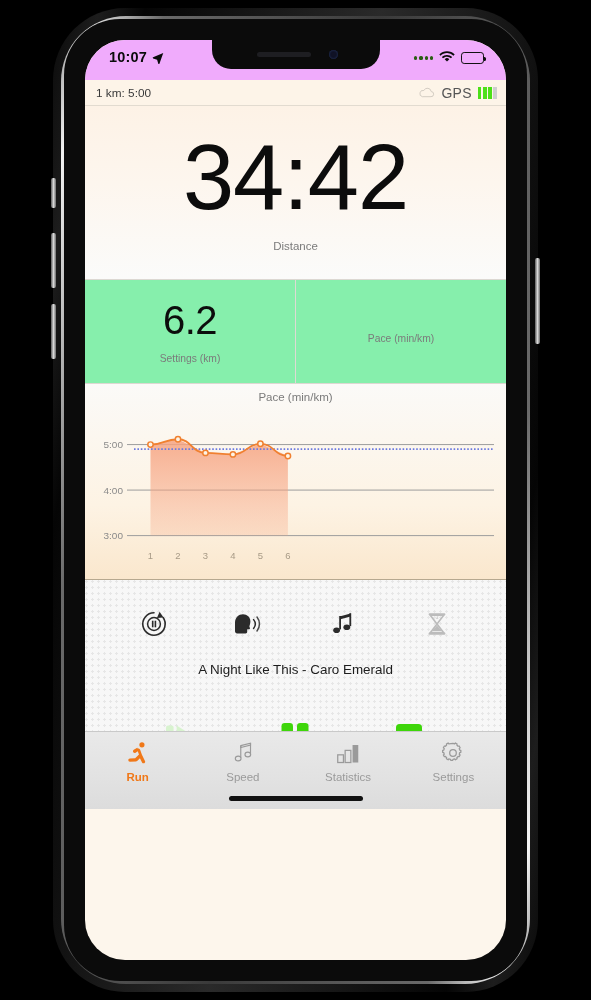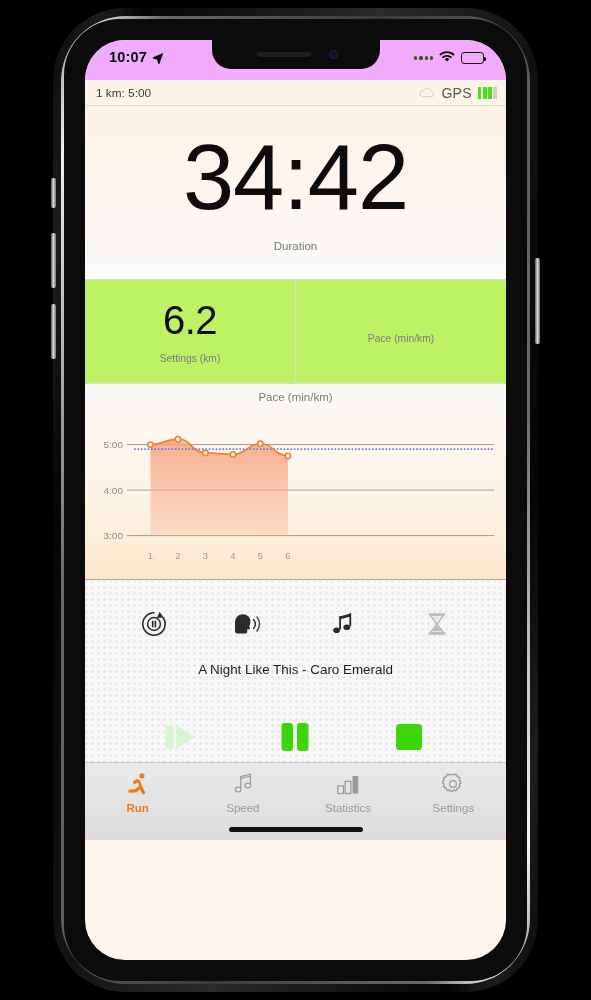--- a/index.html
+++ b/index.html
@@ -95,21 +95,21 @@
     display:flex; flex-direction:column; align-items:center; justify-content:center;text-align:right;
   }
   #duration-value{
     font-size:92px; line-height:.96; font-weight:300; color:#0c0c0c;
     letter-spacing:-1px;
   }
   #duration-label{ margin-top:19px; font-size:11.5px; color:#7b7b7b; }
 
   
   #stats-row{
-    display:flex; height:104px; background:#bef264;
+    display:flex; height:104px; background:#86efac;
     border-bottom:1px solid #dcd8d2;
   }
   .stat-cell{
     flex:1; display:flex; flex-direction:column; align-items:center; justify-content:center;
     border-right:1px solid #dedad4;
   }
   .stat-cell:last-child{ border-right:none; }
   .stat-value{ font-size:40px; font-weight:300; color:#0c0c0c; line-height:1; letter-spacing:-.5px; }
   .stat-label{ margin-top:13px; font-size:10.3px; color:#7b7b7b; }
 
@@ -122,21 +122,21 @@
   #chart-title{
     text-align:center; padding-top:7px;
     font-size:11.5px; color:#7b7b7b;
   }
   #chart-svg{ position:absolute; left:0; top:0; width:100%; height:100%; }
   .y-tick-text{ font-size:10px; fill:#8a8a8a; font-family:"Liberation Sans",sans-serif; }
   .x-tick-text{ font-size:9.5px; fill:#a79a86; font-family:"Liberation Sans",sans-serif; text-anchor:middle; }
 
   
   #controls-area{
-    position:relative; height:260px;
+    position:relative; height:229px;
     background-color:#f7f7f7;
     background-image:radial-gradient(circle at 1.5px 1.5px, #e6e6e6 1.3px, transparent 1.4px);
     background-size:6px 6px;
   }
   #icon-row{
     display:flex; align-items:center; justify-content:space-around;
     padding:15px 22px 0 22px; height:72px;
   }
   .ctl-icon{ width:34px; height:34px; display:flex; align-items:center; justify-content:center; }
   #song-title{
@@ -226,21 +226,21 @@
           <i></i>
             <i></i>
             <i></i>
             <i class="off"></i>
         </span>
       </span>
     </div>
 
     <div id="duration-panel">
       <div id="duration-value">34:42</div>
-      <div id="duration-label">Duration</div>
+      <div id="duration-label">Distance</div>
     </div>
 
     <div id="stats-row">
       <div class="stat-cell">
         <div class="stat-value">6.2</div>
         <div class="stat-label">Settings (km)</div>
       </div>
       <div class="stat-cell">
         <div class="stat-label">Pace (min/km)</div>
       </div>

